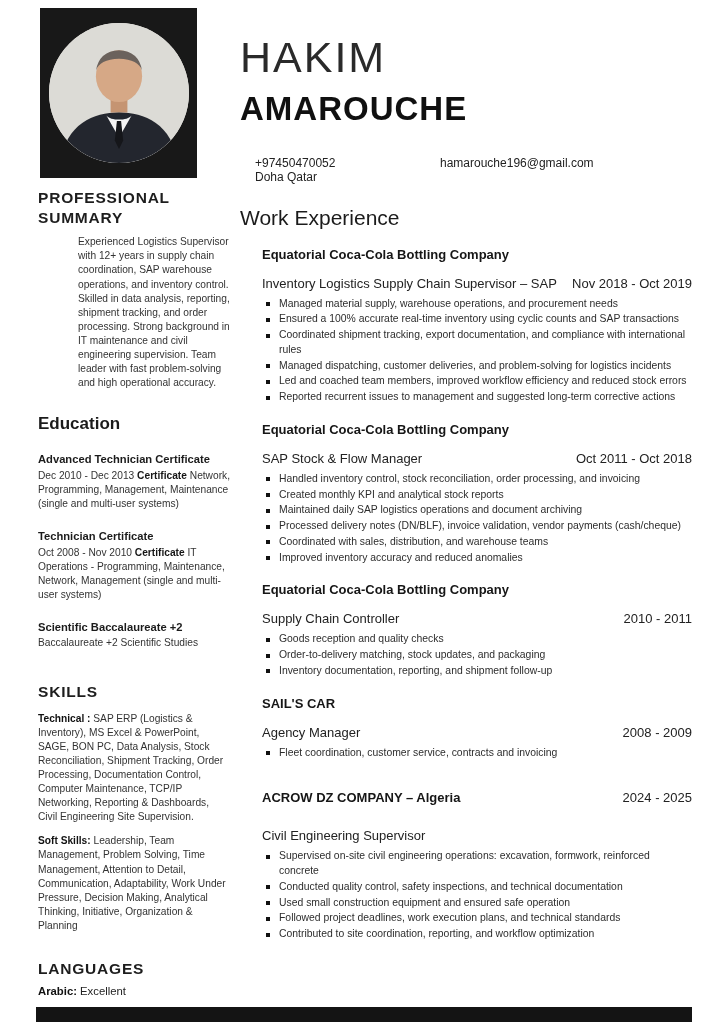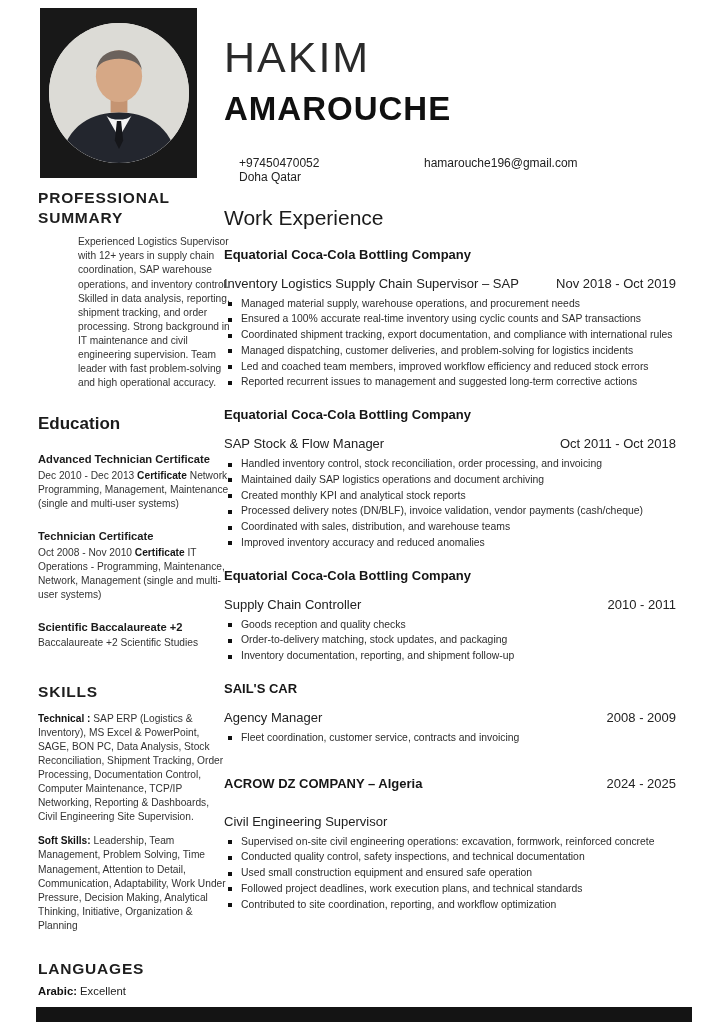--- a/index.html
+++ b/index.html
@@ -33,29 +33,29 @@
   .edu-meta{margin-top:2px;font-size:10.2px;line-height:1.38;color:#333;}
   .edu-label{font-weight:700;color:#161616;}
   .skills-head{margin-top:32px;}
   .skill-para{margin-top:9px;font-size:10.2px;line-height:1.38;color:#333;}
   .skill-label{font-weight:700;color:#111;}
   .lang-head{margin-top:26px;}
   .lang-row{margin-top:5px;font-size:11.3px;color:#222;line-height:1.4;}
   .lang-name{font-weight:700;color:#111;}
 
   
-  .main{position:absolute;left:224px;top:34px;width:452px;}
+  .main{position:absolute;left:240px;top:34px;width:452px;}
   .first-name{font-size:43px;font-weight:400;letter-spacing:2px;color:#2a2a2a;line-height:1.1;}
   .last-name{margin-top:10px;font-size:33px;font-weight:800;letter-spacing:1px;color:#101010;line-height:1.1;}
   .contact{margin-top:28px;padding-left:15px;font-size:12px;color:#222;}
   .contact-row{display:flex;align-items:baseline;}
   .phone{width:185px;}
   .location{}
   .work-title{margin-top:22px;font-size:21px;font-weight:500;color:#1b1b1b;}
-  .job{margin-top:18px;}
+  .job{margin-top:18px;margin-left:22px;}
   .company{font-size:13px;font-weight:700;color:#161616;line-height:1.15;}
   .company-row{display:flex;justify-content:space-between;align-items:baseline;}
   .role-row{display:flex;justify-content:space-between;align-items:center;margin-top:9px;}
   .role{font-size:13px;color:#222;}
   .dates{font-size:13px;color:#222;white-space:nowrap;margin-left:12px;}
   .bullets{list-style:none;margin:6px 0 0 0;padding:0;}
   .bullet{
     position:relative;padding-left:17px;margin-top:1px;
     font-size:10.4px;line-height:1.42;color:#2d2d2d;
   }
@@ -149,22 +149,22 @@
     </section>
 
     <section class="job">
       <h3 class="company">Equatorial Coca-Cola Bottling Company</h3>
       <div class="role-row">
         <span class="role">SAP Stock &amp; Flow Manager</span>
         <span class="dates">Oct 2011 - Oct 2018</span>
       </div>
       <ul class="bullets">
         <li class="bullet">Handled inventory control, stock reconciliation, order processing, and invoicing</li>
+        <li class="bullet">Created monthly KPI and analytical stock reports</li>
         <li class="bullet">Maintained daily SAP logistics operations and document archiving</li>
-        <li class="bullet">Created monthly KPI and analytical stock reports</li>
         <li class="bullet">Processed delivery notes (DN/BLF), invoice validation, vendor payments (cash/cheque)</li>
         <li class="bullet">Coordinated with sales, distribution, and warehouse teams</li>
         <li class="bullet">Improved inventory accuracy and reduced anomalies</li>
       </ul>
     </section>
 
     <section class="job">
       <h3 class="company">Equatorial Coca-Cola Bottling Company</h3>
       <div class="role-row">
         <span class="role">Supply Chain Controller</span>

